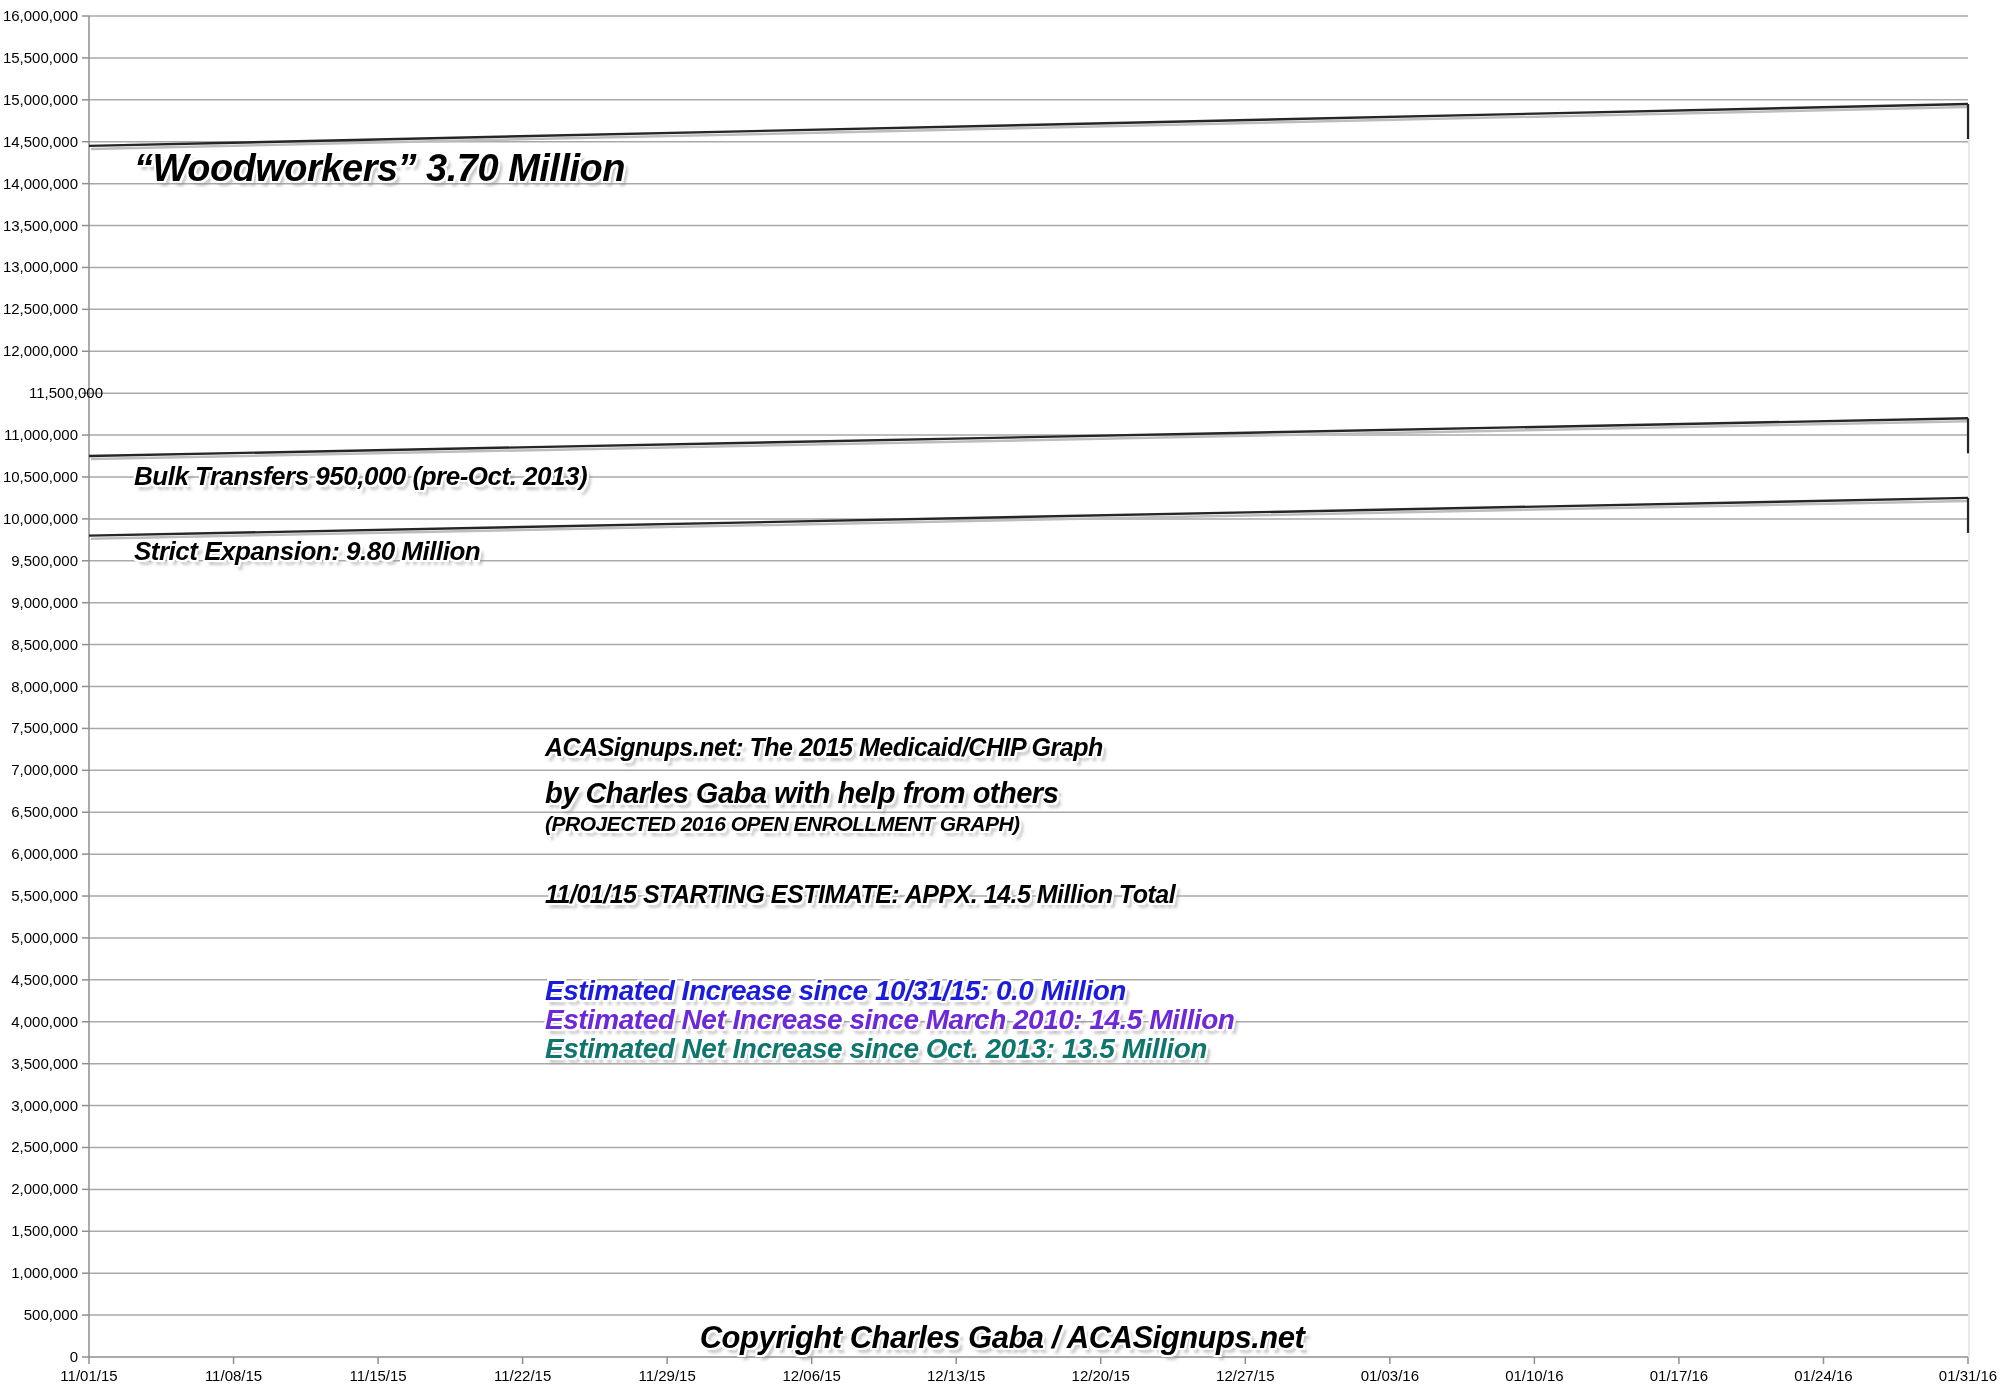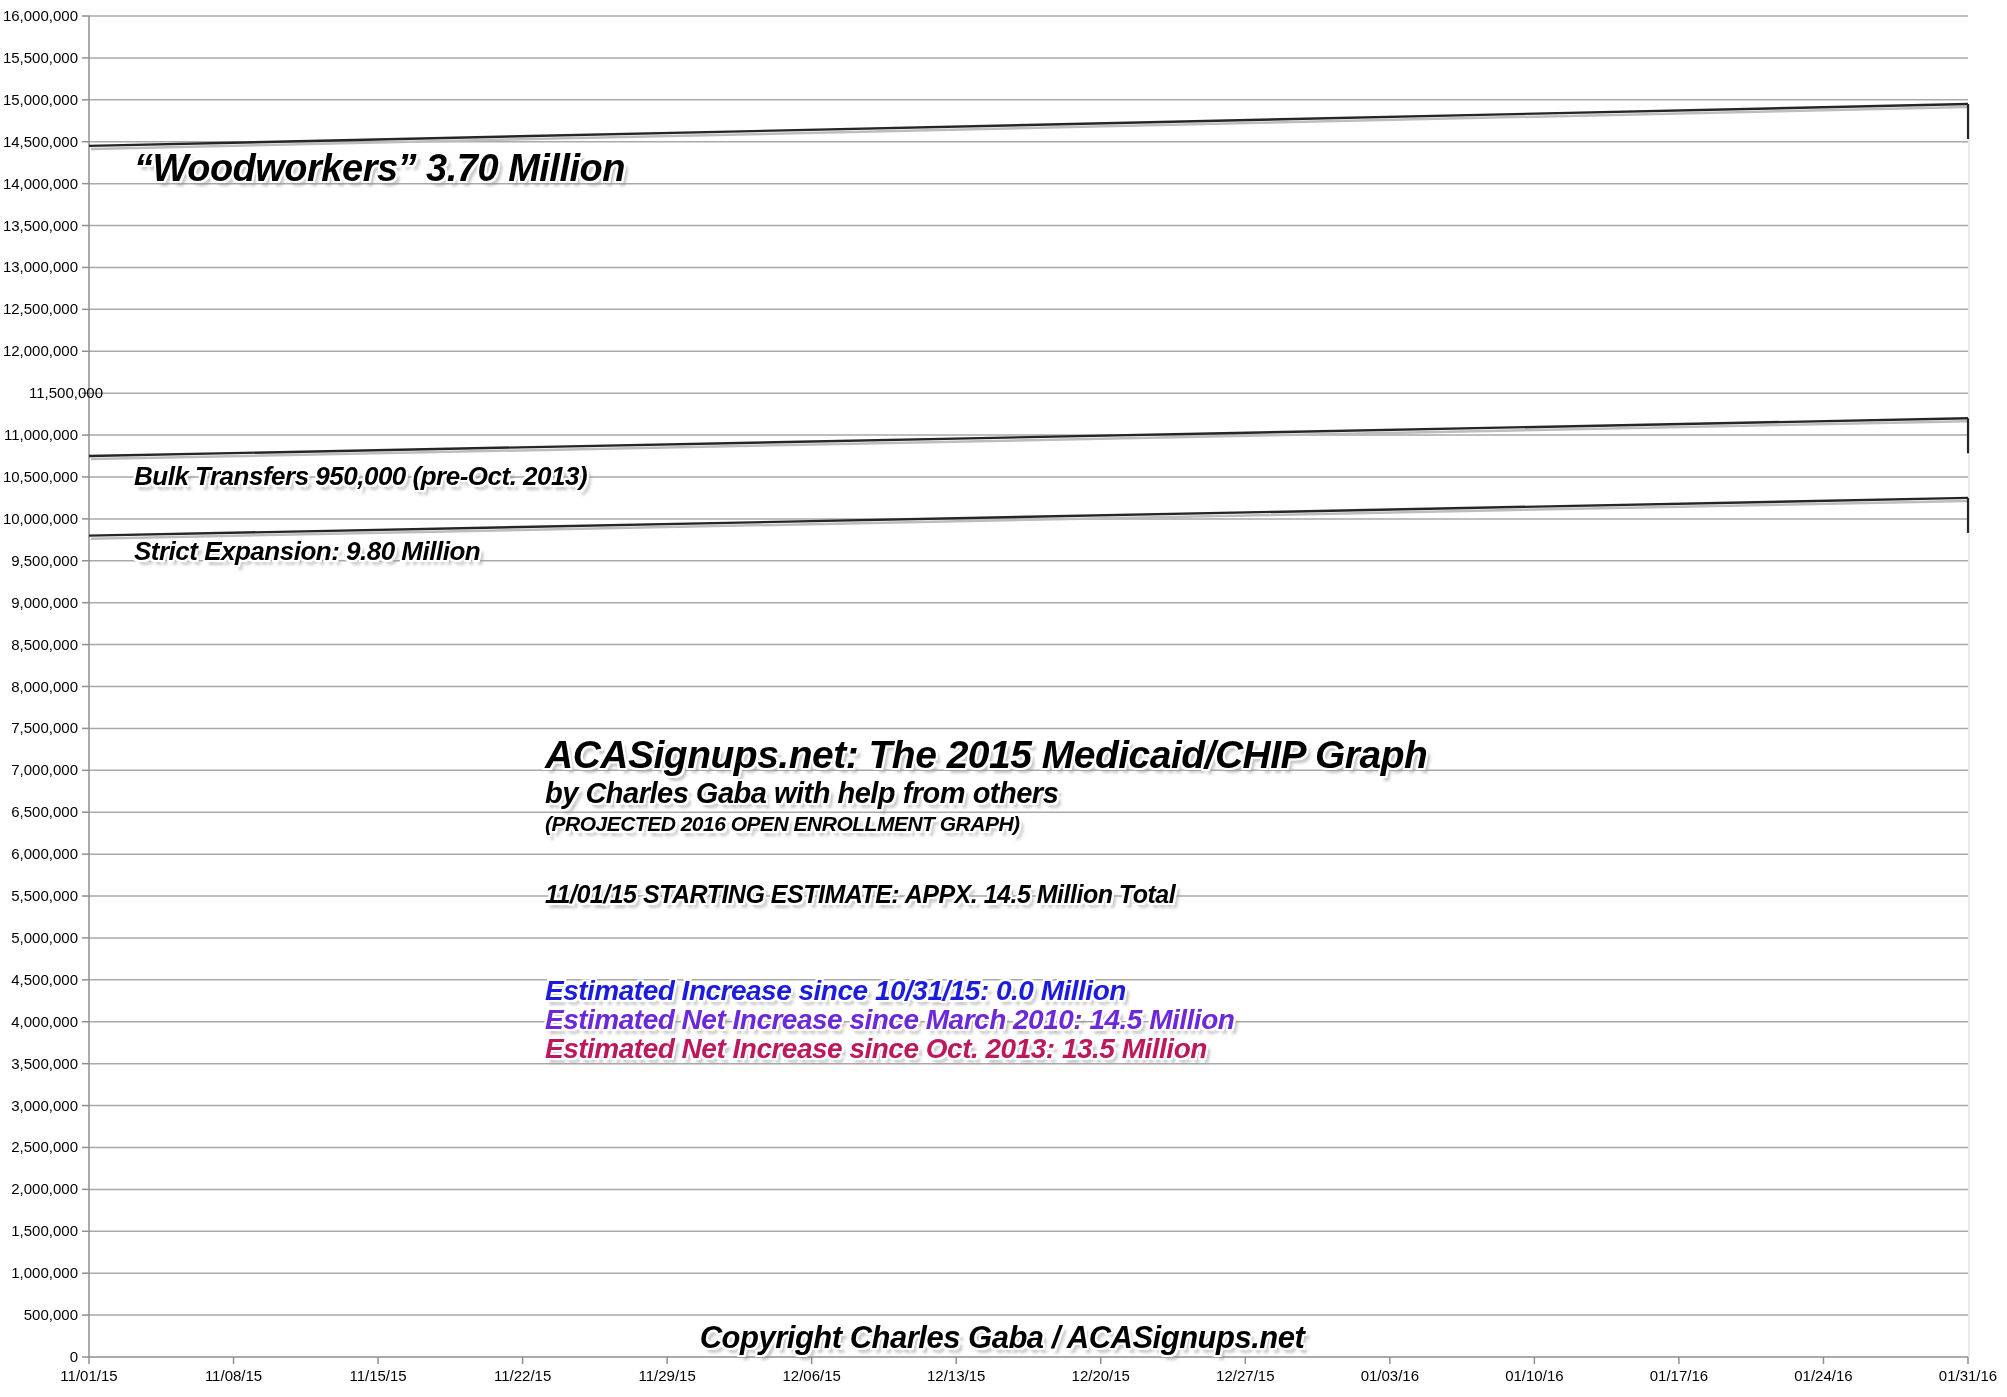--- a/index.html
+++ b/index.html
@@ -9,21 +9,21 @@
   .ylab{position:absolute;left:0;width:78px;height:20px;line-height:20px;text-align:right;
         font-size:15px;color:#000;white-space:nowrap;}
   .xlab{position:absolute;width:120px;height:20px;line-height:20px;text-align:center;
         font-size:15px;color:#000;white-space:nowrap;}
   .ann{position:absolute;font-weight:bold;font-style:italic;color:#000;white-space:nowrap;
        letter-spacing:-0.5px;
        text-shadow:-2px -2px 0 #fff,2px -2px 0 #fff,-2px 2px 0 #fff,2px 2px 0 #fff,
                    -2px 0 0 #fff,2px 0 0 #fff,0 -2px 0 #fff,0 2px 0 #fff,
                    4px 5px 3px rgba(150,150,150,0.55);}
   .series-label{font-size:26px;}
-  .ttl{font-size:39px;}
+  .ttl{font-size:25px;}
   .byline{font-size:29px;}
   .projected{font-size:21px;}
   .est{font-size:25px;}
   .blue{font-size:28px;}
   .copyright{font-size:31px;transform:translateX(-50%);}
 </style>
 </head>
 <body>
 
 <div class="stage">
@@ -186,16 +186,16 @@
 
   <div class="ann projected" style="left:545px;top:812px;">(PROJECTED 2016 OPEN ENROLLMENT GRAPH)</div>
 
   <div class="ann est" style="left:545px;top:880px;">11/01/15 STARTING ESTIMATE: APPX. 14.5 Million Total</div>
 
 
   <div class="ann blue" style="left: 545px; top: 975px; color: rgb(28, 28, 223);">Estimated Increase since 10/31/15: 0.0 Million</div>
 
   <div class="ann blue" style="left: 545px; top: 1004px; color: #6d28d9; font-style: italic;">Estimated Net Increase since March 2010: 14.5 Million</div>
 
-  <div class="ann blue" style="left: 545px; top: 1033px; color: #be185d;">Estimated Net Increase since Oct. 2013: 13.5 Million</div>
+  <div class="ann blue" style="left: 545px; top: 1033px; color: #0f766e;">Estimated Net Increase since Oct. 2013: 13.5 Million</div>
 
   <div class="ann copyright" style="left:1002px;top:1320px;">Copyright Charles Gaba / ACASignups.net</div>
 </div>
 
 </body></html>

